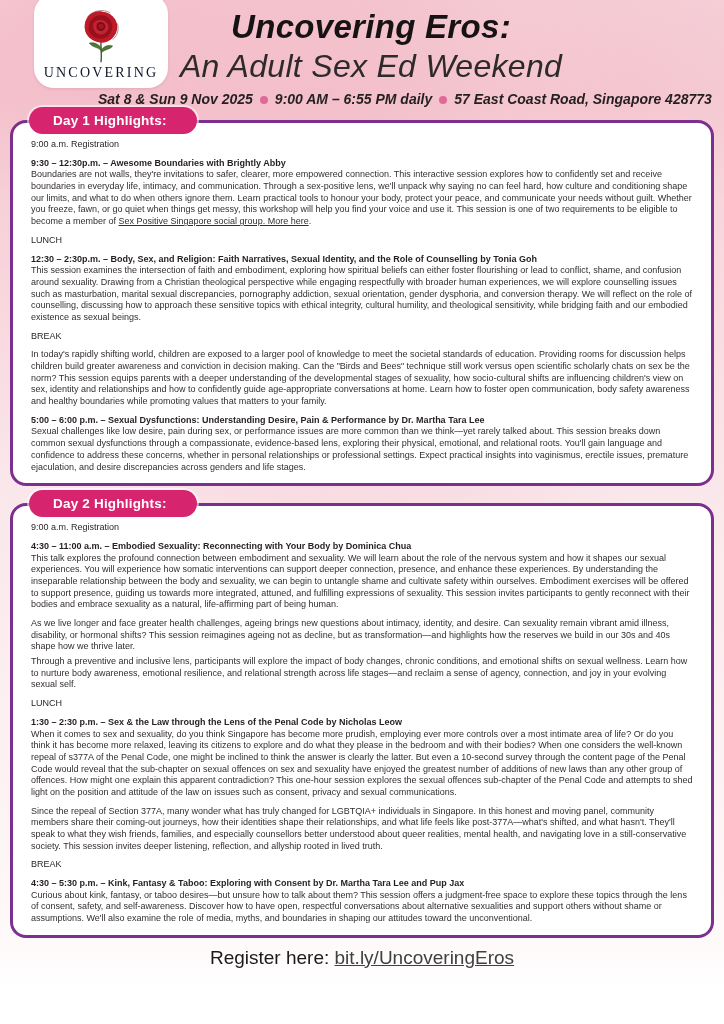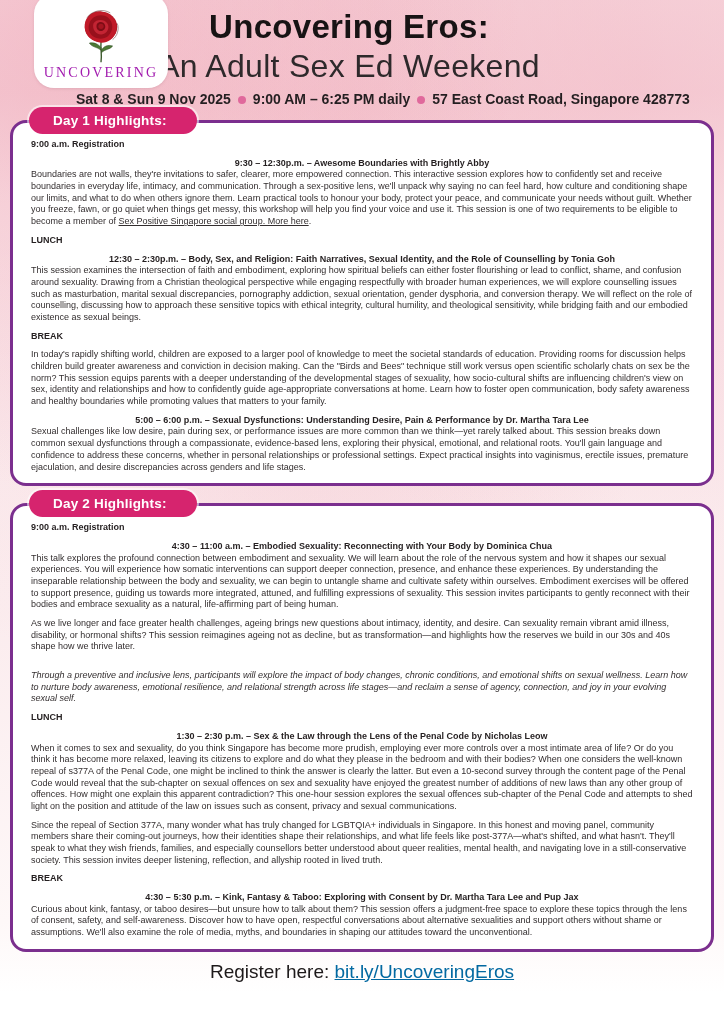--- a/index.html
+++ b/index.html
@@ -20,23 +20,23 @@
   .header { position:relative; height:100px; }
   .logo-box {
     position:absolute; left:34px; top:-6px; width:134px; height:94px;
     background:#ffffff; border-radius:20px;
     display:flex; flex-direction:column; align-items:center; justify-content:flex-end;
     padding-bottom:7px; box-shadow:0 1px 3px rgba(120,60,80,.15);
   }
   .logo-rose { width:58px; height:58px; margin-bottom:1px; }
   .logo-word {
     font-family:"Liberation Serif", serif; font-size:14px; letter-spacing:2.2px;
-    color:#a21caf; font-weight:500;
+    color:#0f172a; font-weight:500;
   }
-  .header-text { margin-left:76px; width:546px; text-align:center; padding-top:8px; }
+  .header-text { margin-left:98px; width:546px; text-align:center; padding-top:8px;font-style:italic; }
   .title { font-size:33px; font-weight:800; color:#171314; letter-spacing:.3px; }
   .subtitle { font-size:32px; font-weight:400; color:#2e292b; margin-top:2px; letter-spacing:.3px; }
   .info-line { margin-top:6px; font-size:14px; font-weight:600; color:#241f21; white-space:nowrap; }
   .dot { display:inline-block; width:8px; height:8px; border-radius:50%; background:#e0699c; margin:0 7px 0 7px; vertical-align:middle; }
 
   
   .day-box {
     position:relative; margin:0 10px; background:#ffffff;
     border:3px solid #7b2f8e; border-radius:16px;
     padding:16px 18px 10px 18px;
@@ -45,29 +45,29 @@
   .day-box.second { margin-top:17px; }
   .pill {
     position:absolute; top:-16px; left:16px;
     background:#d6246e; color:#ffffff;
     font-size:13.5px; font-weight:bold; letter-spacing:.2px;
     padding:6px 30px 6px 24px; border-radius:17px;
     box-shadow:0 0 0 2px rgba(255,255,255,.55);
   }
   .item { font-size:9px; line-height:1.3; }
   .item + .item { margin-top:7px; }
-  .plain-item { font-weight:bold; color:#241f20; }
-  .session-title { font-weight:bold; color:#241f20;text-align:center; }
+  .plain-item { font-weight:normal; color:#241f20; }
+  .session-title { font-weight:bold; color:#241f20; }
   .session-body { color:#332e2f; }
-  .session-body + .session-body { margin-top:17px;font-style:italic; }
+  .session-body + .session-body { margin-top:3px; }
   .inline-link { color:#332e2f; text-decoration:underline; cursor:pointer; }
 
   
   .footer { text-align:center; padding:9px 0 0 0; font-size:19px; color:#1d191a; }
-  .footer a { color:#0369a1; text-decoration:underline; cursor:pointer; }
+  .footer a { color:#404040; text-decoration:underline; cursor:pointer; }
 </style>
 </head>
 <body>
 
 <div class="header">
   <div class="logo-box">
     <svg class="logo-rose" viewBox="0 0 100 100" aria-hidden="true">
       <path d="M50 62 C49 74 52 84 50 97" stroke="#3d5a2c" stroke-width="2.4" fill="none"></path>
       <path d="M50 76 C42 70 34 71 30 64 C38 62 46 66 50 72 Z" fill="#4c7a35" stroke="#2f4a22" stroke-width="1"></path>
       <path d="M51 80 C58 74 66 75 70 69 C62 66 54 70 51 76 Z" fill="#4c7a35" stroke="#2f4a22" stroke-width="1"></path>
@@ -78,21 +78,21 @@
       <path d="M43 31 C47 26 55 27 57 33 C59 39 53 44 48 43 C43 42 41 36 43 31 Z" fill="#7d0c15"></path>
       <circle cx="50" cy="35" r="4.5" fill="#a51420"></circle>
       <path d="M26 20 C34 8 54 4 66 12" stroke="#55282c" stroke-width="1.2" fill="none" opacity=".7"></path>
       <path d="M78 30 C82 40 78 52 70 58" stroke="#55282c" stroke-width="1.2" fill="none" opacity=".7"></path>
     </svg>
     <div class="logo-word">UNCOVERING</div>
   </div>
   <div class="header-text">
     <div class="title">Uncovering Eros:</div>
     <div class="subtitle">An Adult Sex Ed Weekend</div>
-    <div class="info-line"><span>Sat 8 &amp; Sun 9 Nov 2025</span><span class="dot"></span><span>9:00 AM – 6:25 PM daily</span><span class="dot"></span><span>57 East Coast Road, Singapore 428773</span></div>
+    <div class="info-line"><span>Sat 8 &amp; Sun 9 Nov 2025</span><span class="dot"></span><span>9:00 AM – 6:55 PM daily</span><span class="dot"></span><span>57 East Coast Road, Singapore 428773</span></div>
   </div>
 </div>
 
 <section class="day-box first">
   <div class="pill"><span>Day 1 Highlights:</span></div>
   <p class="item plain-item">9:00 a.m. Registration</p>
   <div class="item">
     <p class="session-title">9:30 – 12:30p.m. – Awesome Boundaries with Brightly Abby</p>
     <p class="session-body"><span>Boundaries are not walls, they're invitations to safer, clearer, more empowered connection. This interactive session explores how to confidently set and receive boundaries in everyday life, intimacy, and communication. Through a sex-positive lens, we'll unpack why saying no can feel hard, how culture and conditioning shape our limits, and what to do when others ignore them. Learn practical tools to honour your body, protect your peace, and communicate your needs without guilt. Whether you freeze, fawn, or go quiet when things get messy, this workshop will help you find your voice and use it. This session is one of two requirements to be eligible to become a member of </span><a class="inline-link">Sex Positive Singapore social group. More here</a><span>.</span></p>
   </div>

